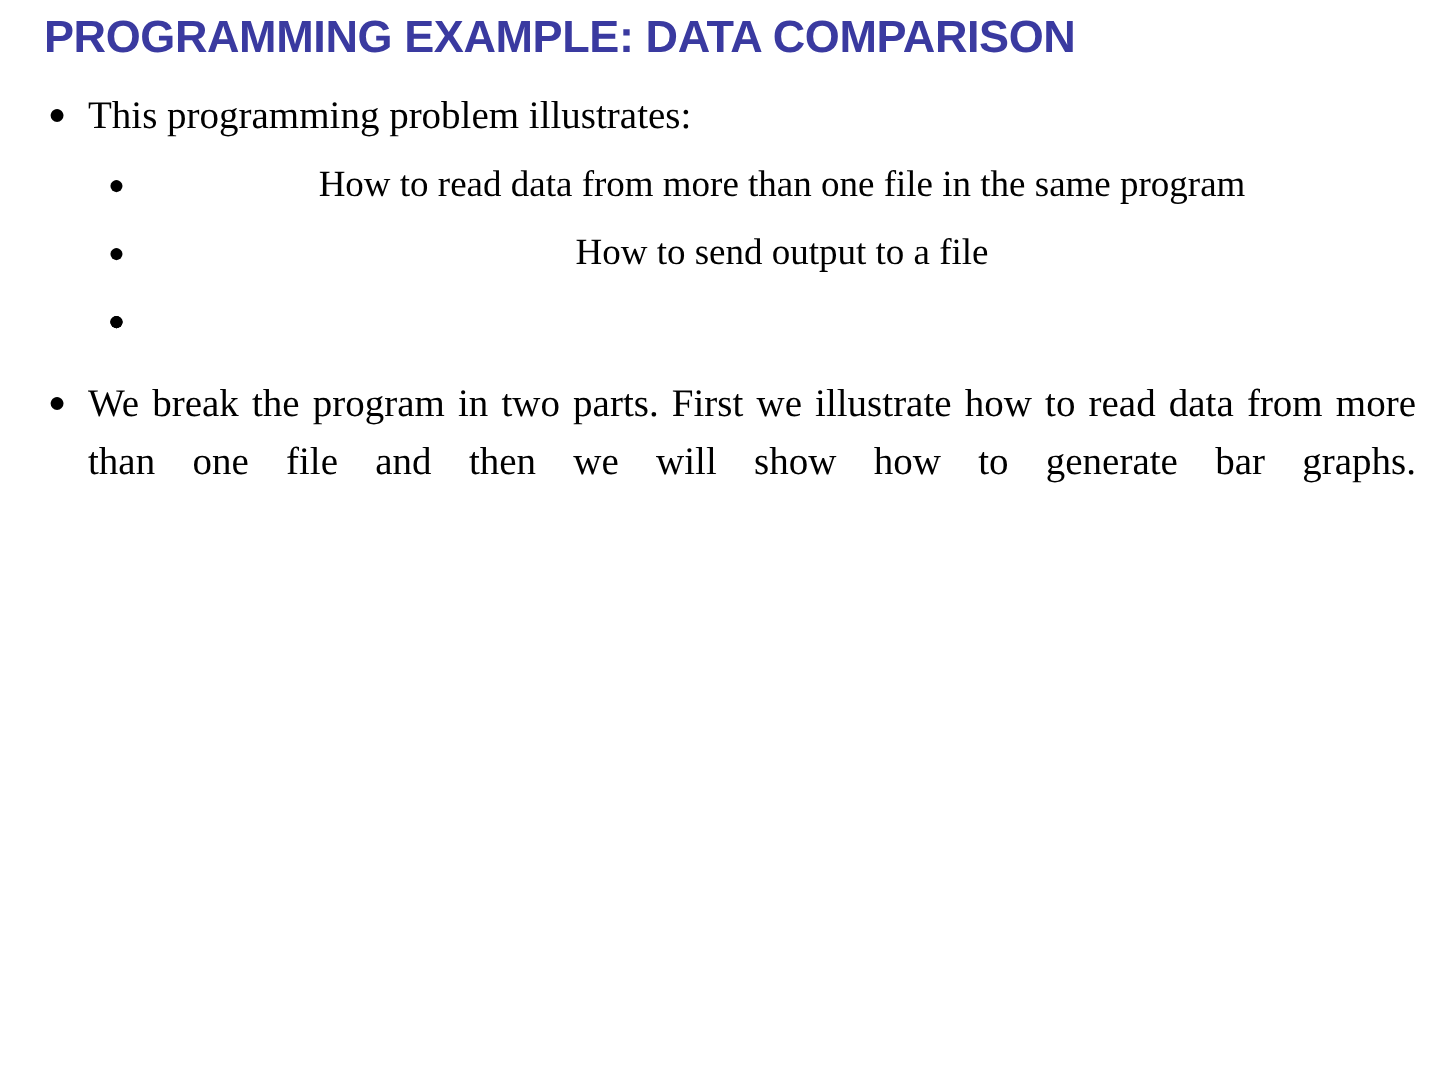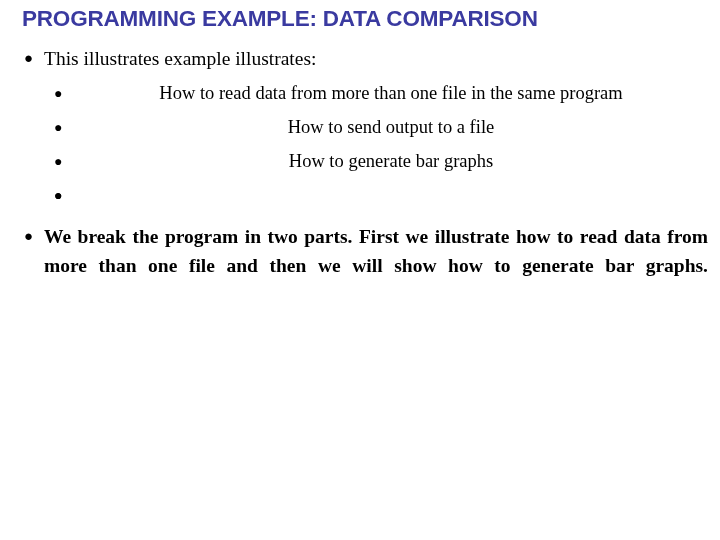--- a/index.html
+++ b/index.html
@@ -108,54 +108,52 @@
     position: absolute;
     left: 24px;
     top: 0;
     font-size: 15px;
     line-height: 29px;
   }
   .closing-item > .txt {
     display: block;
     text-align: justify;
     text-justify: inter-word;
-    font-weight: bold;
   }
   .closing-item > .txt::after {
     content: "";
     display: inline-block;
     width: 100%;
   }
 </style>
 </head>
 <body>
 
 <div class="slide">
 
   <div class="slide-title">PROGRAMMING EXAMPLE: DATA COMPARISON</div>
 
   <div class="body-area">
 
     <div class="l1-item">
       <span class="bullet">●</span>
-      <span class="txt">This illustrates example illustrates:</span>
+      <span class="txt">This programming problem illustrates:</span>
     </div>
 
     <ul class="l2-list">
       <li class="l2-item">
         <span class="bullet">●</span>
         <span class="txt">How to read data from more than one file in the same program</span>
       </li>
       <li class="l2-item">
         <span class="bullet">●</span>
         <span class="txt">How to send output to a file</span>
       </li>
       <li class="l2-item">
         <span class="bullet">●</span>
-        <span class="txt">How to generate bar graphs</span>
       </li>
       <li class="l2-item">
         <span class="bullet">●</span>
       </li>
       <li class="l2-item">
         <span class="bullet">●</span>
       </li>
     </ul>
 
     <div class="closing-block">

